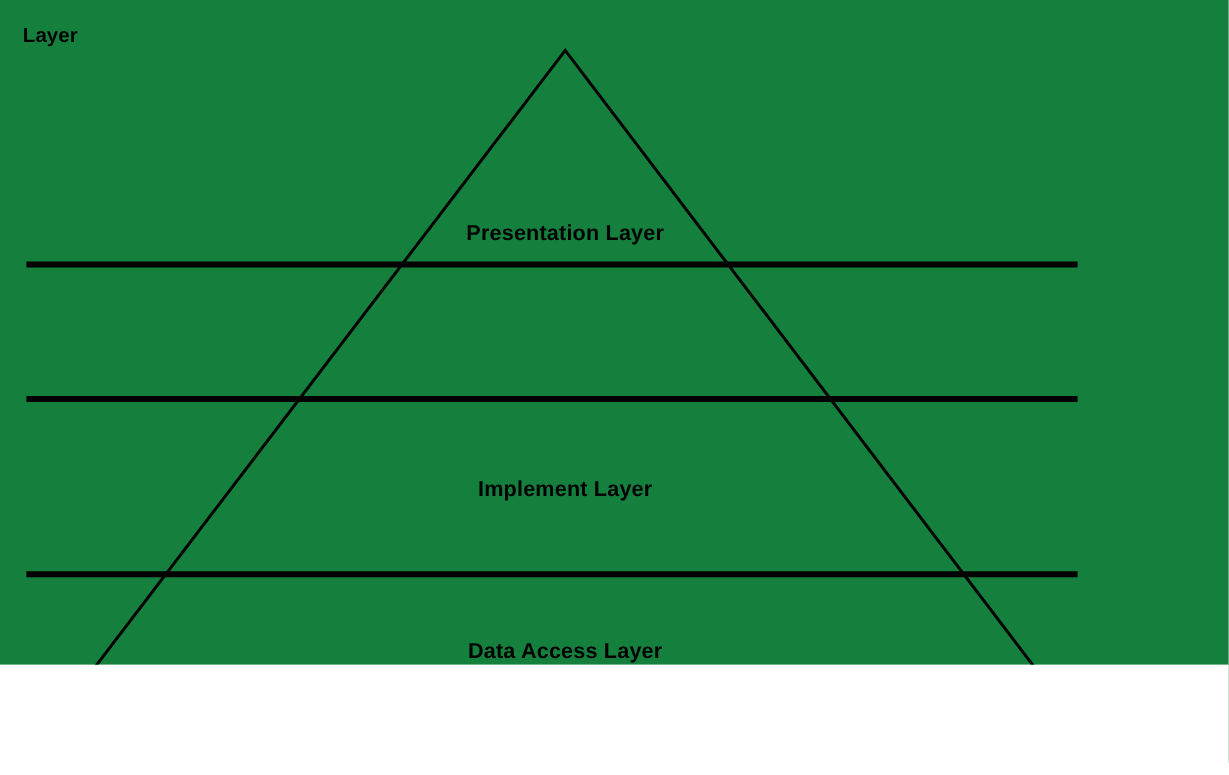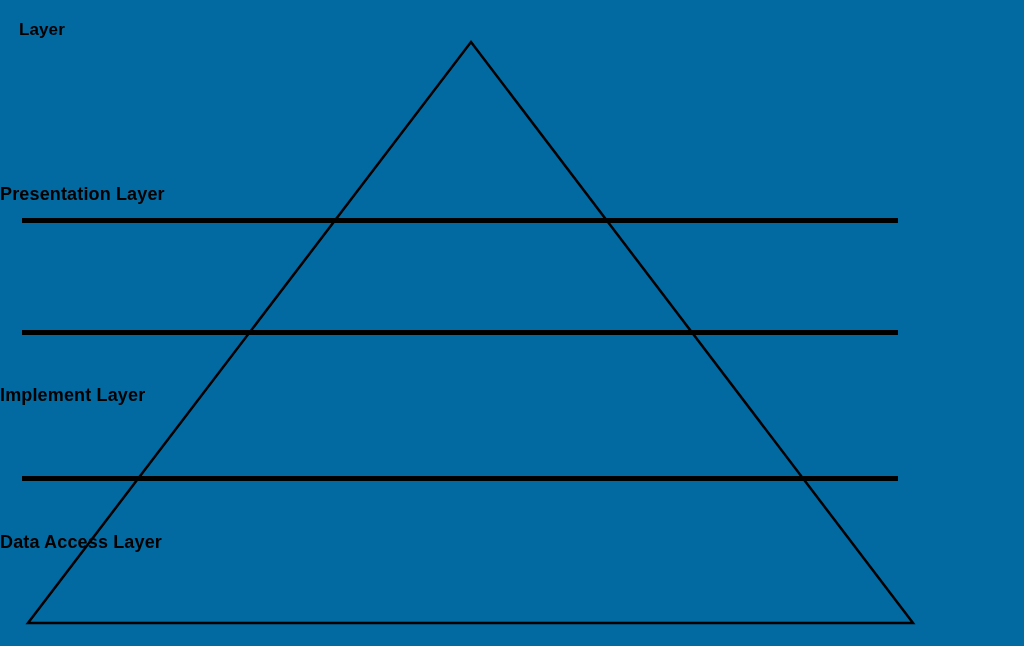--- a/index.html
+++ b/index.html
@@ -8,22 +8,22 @@
     padding: 0;
     background: #ffffff;
   }
   body {
     font-family: "Liberation Sans", sans-serif;
     -webkit-font-smoothing: antialiased;
   }
   #canvas {
     position: relative;
     width: 1024px;
-    height: 646px;
-    background: #0369a1;
+    height: 554px;
+    background: #15803d;
     overflow: hidden;
   }
   #diagram-svg {
     position: absolute;
     left: 0;
     top: 0;
     width: 1024px;
     height: 646px;
     display: block;
   }
@@ -35,32 +35,32 @@
     font-size: 17px;
     font-weight: bold;
     color: #000000;
     letter-spacing: 0.1px;
     white-space: nowrap;
   }
   .layer-label {
     position: absolute;
     left: 0;
     width: 942px;
-    text-align: left;
+    text-align: center;
     font-family: "Liberation Sans", sans-serif;
     font-size: 18px;
     font-weight: bold;
     color: #000000;
     letter-spacing: 0.15px;
     white-space: nowrap;
     line-height: 20px;
   }
   .layer-label.lbl-0 { top: 184px; }
   .layer-label.lbl-1 { top: 268px; }
-  .layer-label.lbl-2 { top: 385px; }
+  .layer-label.lbl-2 { top: 397px; }
   .layer-label.lbl-3 { top: 532px; }
 </style>
 </head>
 <body>
 
 <div id="canvas">
 
   <svg id="diagram-svg" viewBox="0 0 1024 646" xmlns="http://www.w3.org/2000/svg">
     <g>
       <polygon points="471,42 913,623 28,623" fill="none" stroke="#000000" stroke-width="2.5" stroke-linejoin="miter"></polygon>

